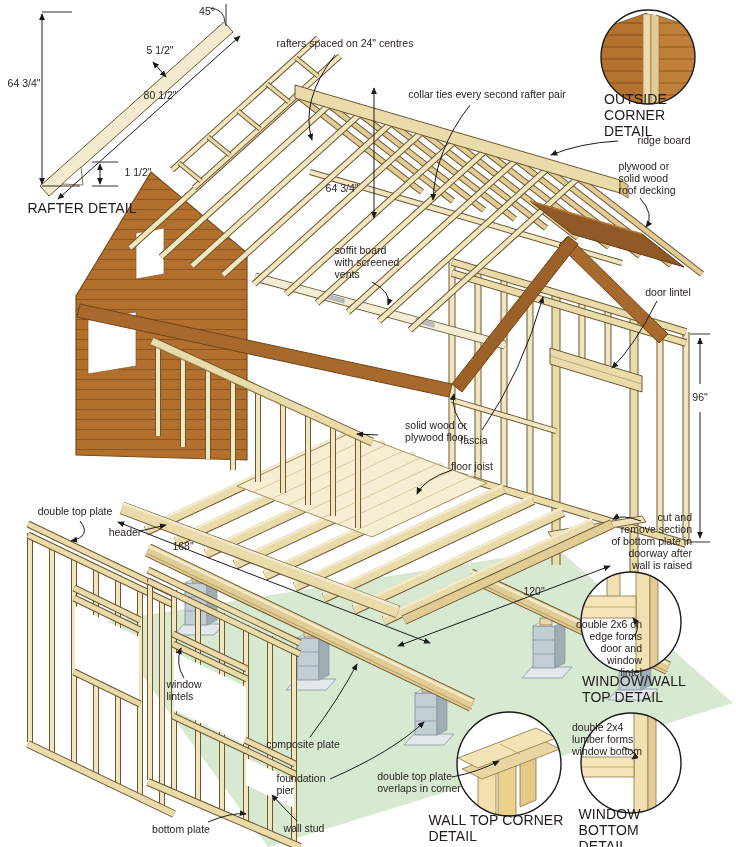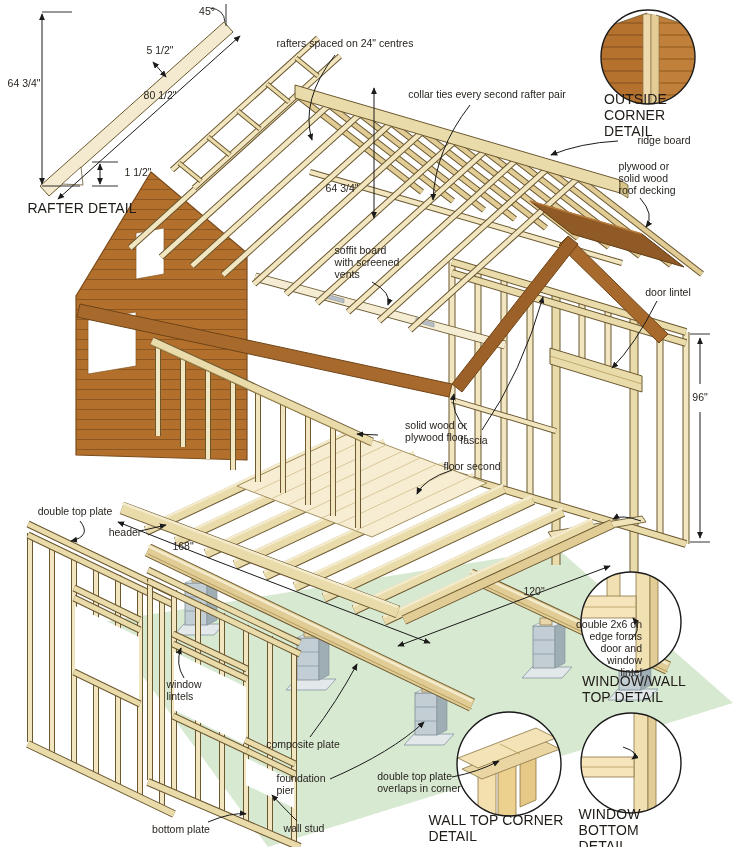--- a/index.html
+++ b/index.html
@@ -333,38 +333,46 @@
   <div class="lbl det" style="left:82px;top:209px">RAFTER DETAIL</div>
   <div class="lbl" style="left:342px;top:189px">64 3/4"</div>
   <div class="lbl" style="left:367px;top:263px">soffit board
 with screened
 vents</div>
   <div class="lbl" style="left:668px;top:293px">door lintel</div>
   <div class="lbl" style="left:700px;top:398px">96"</div>
   <div class="lbl" style="left:436px;top:432px">solid wood or
 plywood floor</div>
   <div class="lbl" style="left:474px;top:441px">fascia</div>
-  <div class="lbl" style="left:472px;top:467px">floor second</div>
+  <div class="lbl" style="left:472px;top:467px">floor joist</div>
   <div class="lbl" style="left:75px;top:512px">double top plate</div>
   <div class="lbl" style="left:125px;top:533px">header</div>
   <div class="lbl" style="left:183px;top:547px">168"</div>
+  <div class="lbl ra" style="right:44px;top:512px">cut and
+remove section
+of bottom plate in
+doorway after
+wall is raised</div>
   <div class="lbl" style="left:534px;top:592px">120"</div>
   <div class="lbl ra" style="right:94px;top:619px">double 2x6 on
 edge forms
 door and
 window
 lintel</div>
   <div class="lbl det" style="left:634px;top:690px">WINDOW/WALL
 TOP DETAIL</div>
   <div class="lbl" style="left:184px;top:691px">window
 lintels</div>
   <div class="lbl" style="left:303px;top:745px">composite plate</div>
   <div class="lbl" style="left:301px;top:785px">foundation
 pier</div>
   <div class="lbl" style="left:419px;top:783px">double top plate
 overlaps in corner</div>
+  <div class="lbl" style="left:607px;top:740px">double 2x4
+lumber forms
+window bottom</div>
   <div class="lbl det" style="left:496px;top:829px">WALL TOP CORNER
 DETAIL</div>
   <div class="lbl det" style="left:631px;top:831px">WINDOW BOTTOM
 DETAIL</div>
   <div class="lbl" style="left:181px;top:830px">bottom plate</div>
   <div class="lbl" style="left:304px;top:829px">wall stud</div>
 </div>
 
 </body></html>

